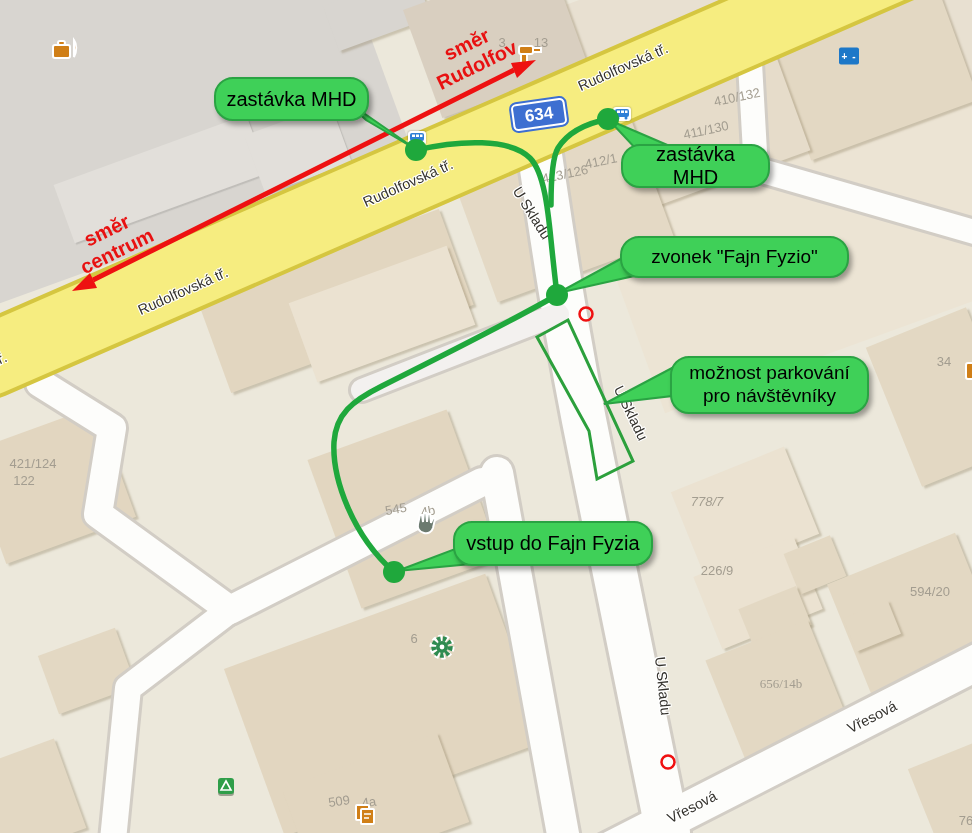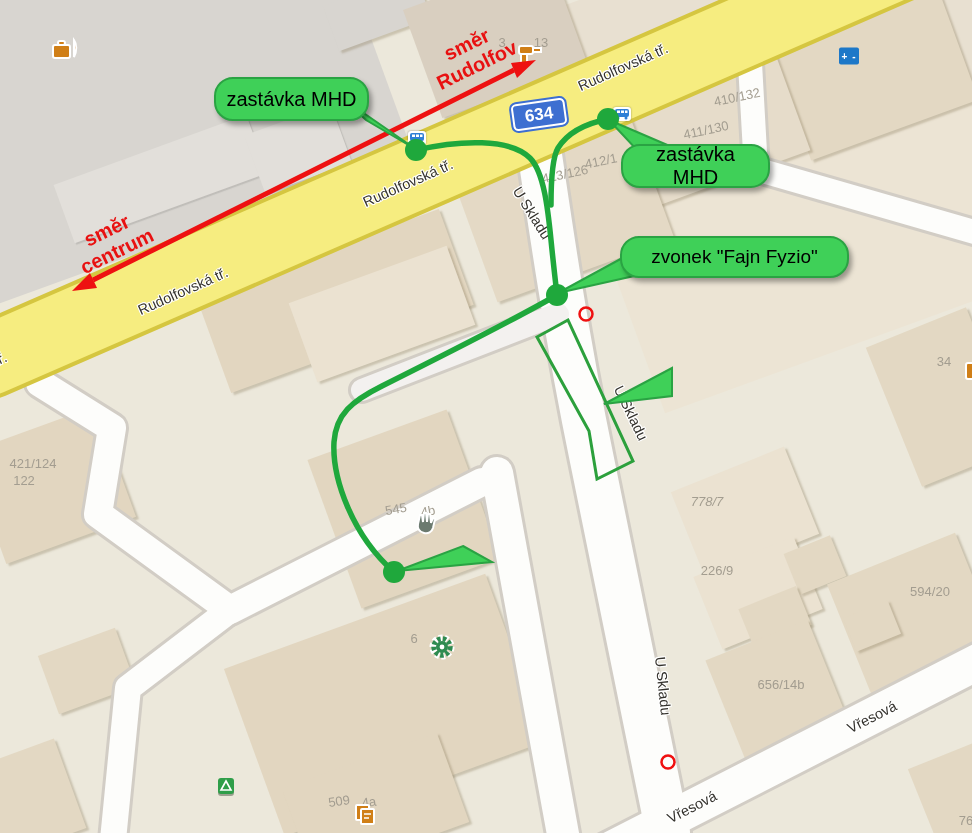--- a/index.html
+++ b/index.html
@@ -126,21 +126,21 @@
 
   <div class="lbl" style="left:737px;top:97px;transform:translate(-50%,-50%) rotate(-12deg);">410/132</div>
   <div class="lbl" style="left:706px;top:130px;transform:translate(-50%,-50%) rotate(-12deg);">411/130</div>
   <div class="lbl" style="left:601px;top:161px;transform:translate(-50%,-50%) rotate(-12deg);">412/1</div>
   <div class="lbl" style="left:565px;top:174px;transform:translate(-50%,-50%) rotate(-12deg);">413/126</div>
   <div class="lbl" style="left:33px;top:463px;">421/124</div>
   <div class="lbl" style="left:24px;top:480px;">122</div>
   <div class="lbl" style="left:707px;top:501px;font-style:italic;">778/7</div>
   <div class="lbl" style="left:717px;top:570px;">226/9</div>
   <div class="lbl" style="left:930px;top:591px;">594/20</div>
-  <div class="lbl" style="left:781px;top:684px;">656/14b</div>
+  <div class="lbl" style="left:781px;top:684px;font-family:Liberation Serif, serif;">656/14b</div>
   <div class="lbl" style="left:396px;top:509px;transform:translate(-50%,-50%) rotate(-10deg);">545</div>
   <div class="lbl" style="left:428px;top:511px;transform:translate(-50%,-50%) rotate(-10deg);">4b</div>
   <div class="lbl" style="left:339px;top:801px;transform:translate(-50%,-50%) rotate(-8deg);">509</div>
   <div class="lbl" style="left:369px;top:802px;transform:translate(-50%,-50%) rotate(-8deg);">4a</div>
   <div class="lbl" style="left:944px;top:361px;">34</div>
   <div class="lbl" style="left:966px;top:800px;margin-top:20px;">76</div>
   <div class="lbl" style="left:502px;top:42px;">3</div>
   <div class="lbl" style="left:533px;top:42px;margin-left:8px;">13</div>
   <div class="lbl" style="left:414px;top:638px;">6</div>
 
@@ -266,14 +266,16 @@
   </svg>
 
   <div class="red-dir" style="left:472px;top:55px;">směr
 Rudolfov</div>
   <div class="red-dir" style="left:112px;top:241px;">směr
 centrum</div>
 
   <div class="callout" style="left:214px;top:77px;width:155px;height:44px;">zastávka MHD</div>
   <div class="callout" style="left:621px;top:144px;width:149px;height:44px;">zastávka MHD</div>
   <div class="callout" style="left:620px;top:236px;width:229px;height:42px;font-size:19px;">zvonek "Fajn Fyzio"</div>
+  <div class="callout" style="left:670px;top:356px;width:199px;height:58px;font-size:19px;line-height:1.2;">možnost parkování pro návštěvníky</div>
+  <div class="callout" style="left:453px;top:521px;width:200px;height:45px;">vstup do Fajn Fyzia</div>
 
 </div>
 
 </body></html>

